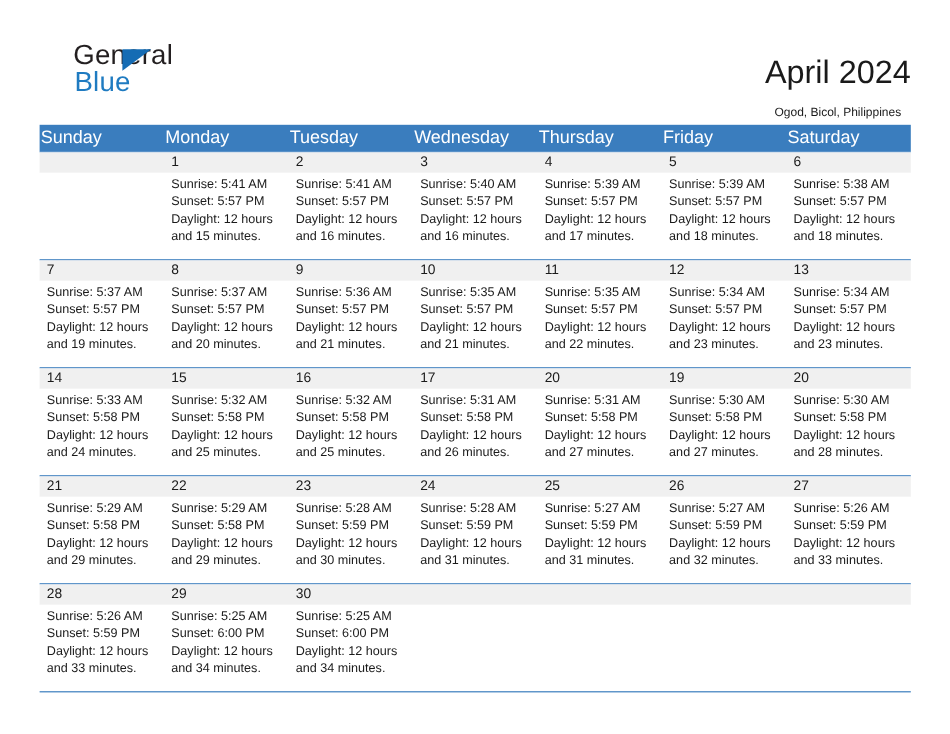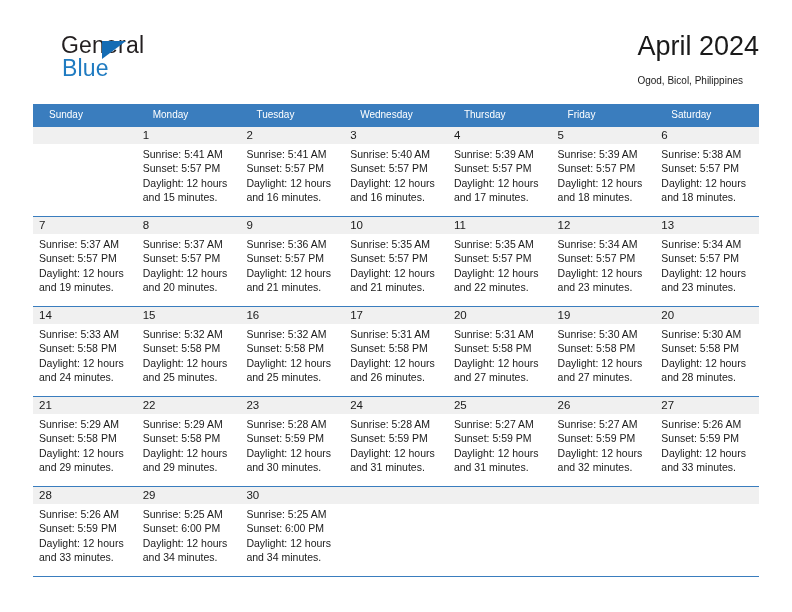--- a/index.html
+++ b/index.html
@@ -60,22 +60,22 @@
     left: 29px;
     top: 23px;
     font-size: 23px;
     letter-spacing: 0.2px;
     color: #1f7bc1;
     font-family: "Liberation Sans", sans-serif;
   }
   .title-block {
     position: absolute;
     right: 33px;
-    top: 30px;
-    text-align: left;
+    top: 44px;
+    text-align: center;
   }
   .cal-title {
     font-size: 27px;
     color: #1a1a1a;
     line-height: 32px;
     font-weight: normal;
     margin: 0;
     white-space: nowrap;
   }
   .cal-subtitle {
@@ -94,23 +94,23 @@
     width: 726px;
   }
   .dow-row {
     display: flex;
     background: #3a7dbe;
     height: 22px;
   }
   .dow-cell {
     flex: 1 1 0;
     color: #ffffff;
-    font-size: 10px;
+    font-size: 15px;
     line-height: 22px;
-    padding-left: 16px;
+    padding-left: 1px;
     box-sizing: border-box;
     white-space: nowrap;
     overflow: hidden;
   }
 
   .week {
     border-top: 1px solid #3a7dbe;
   }
   .week:first-of-type {
     border-top: none;

